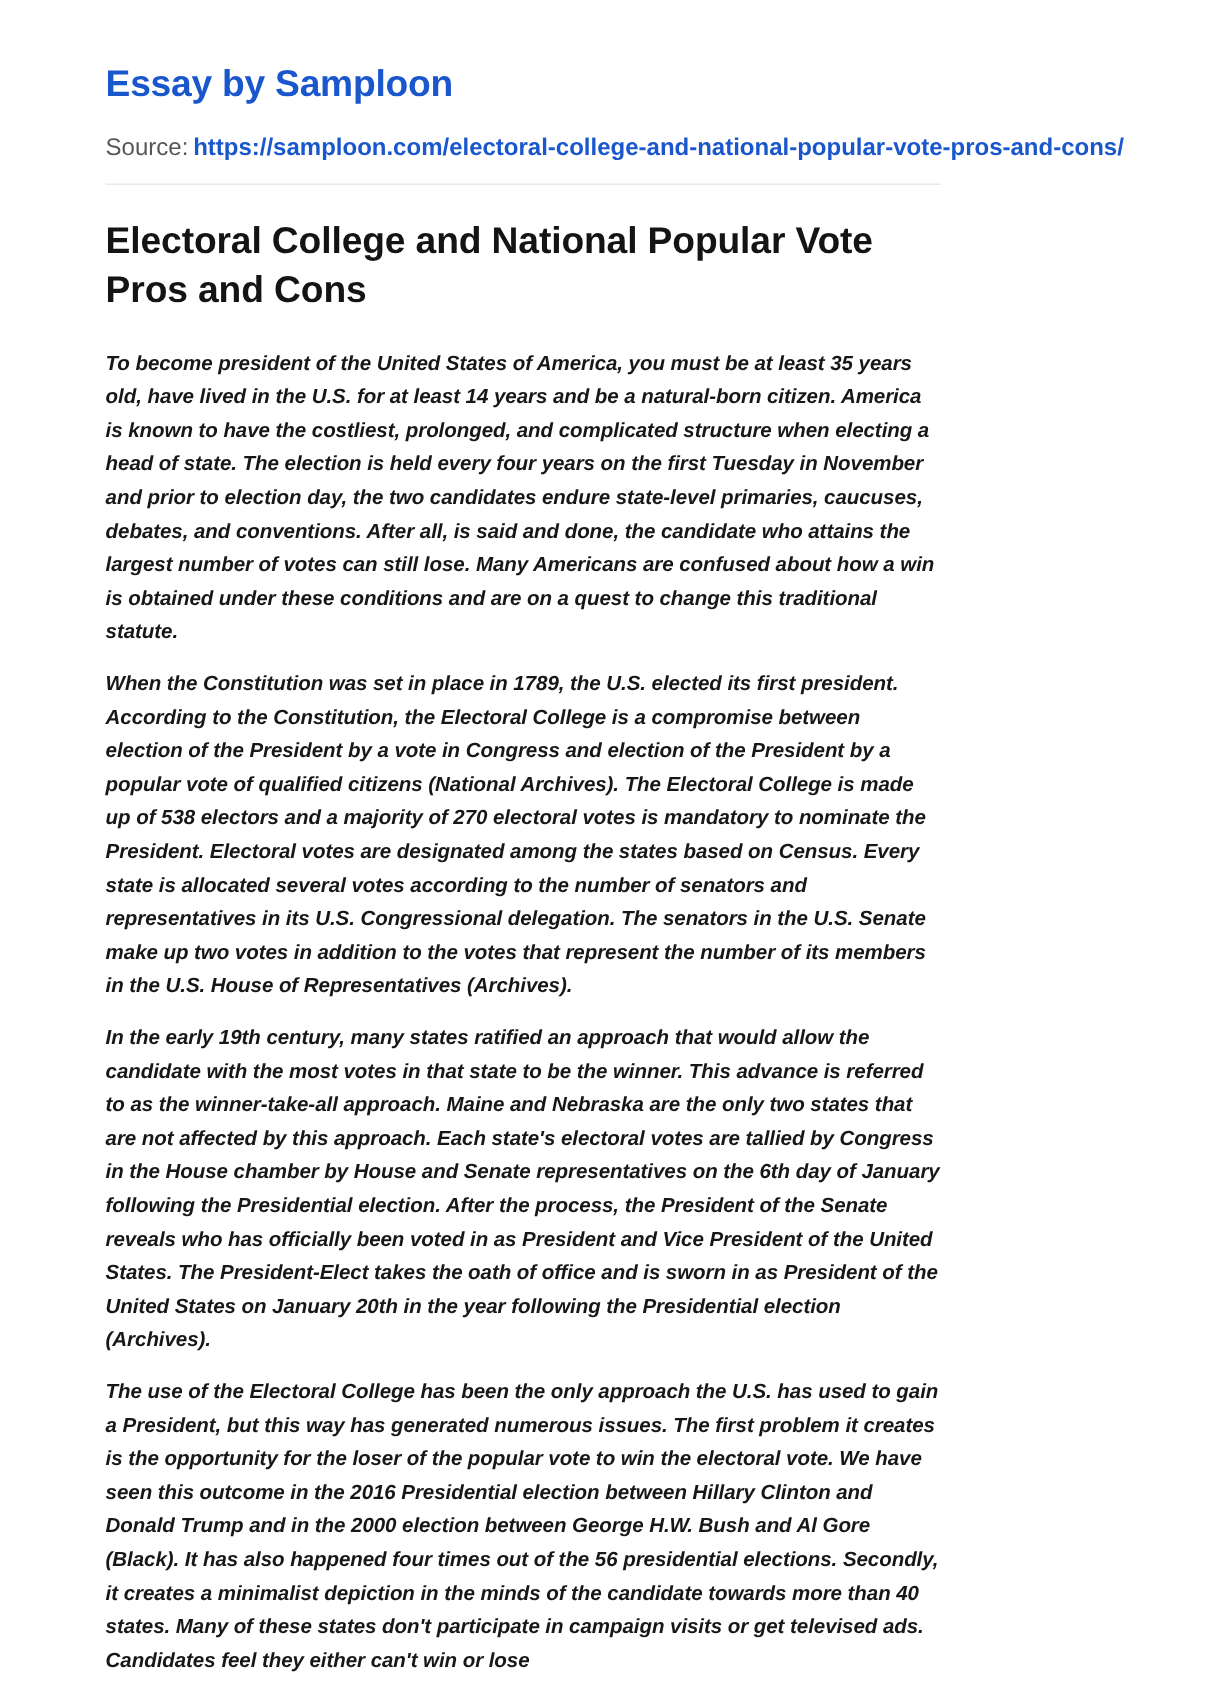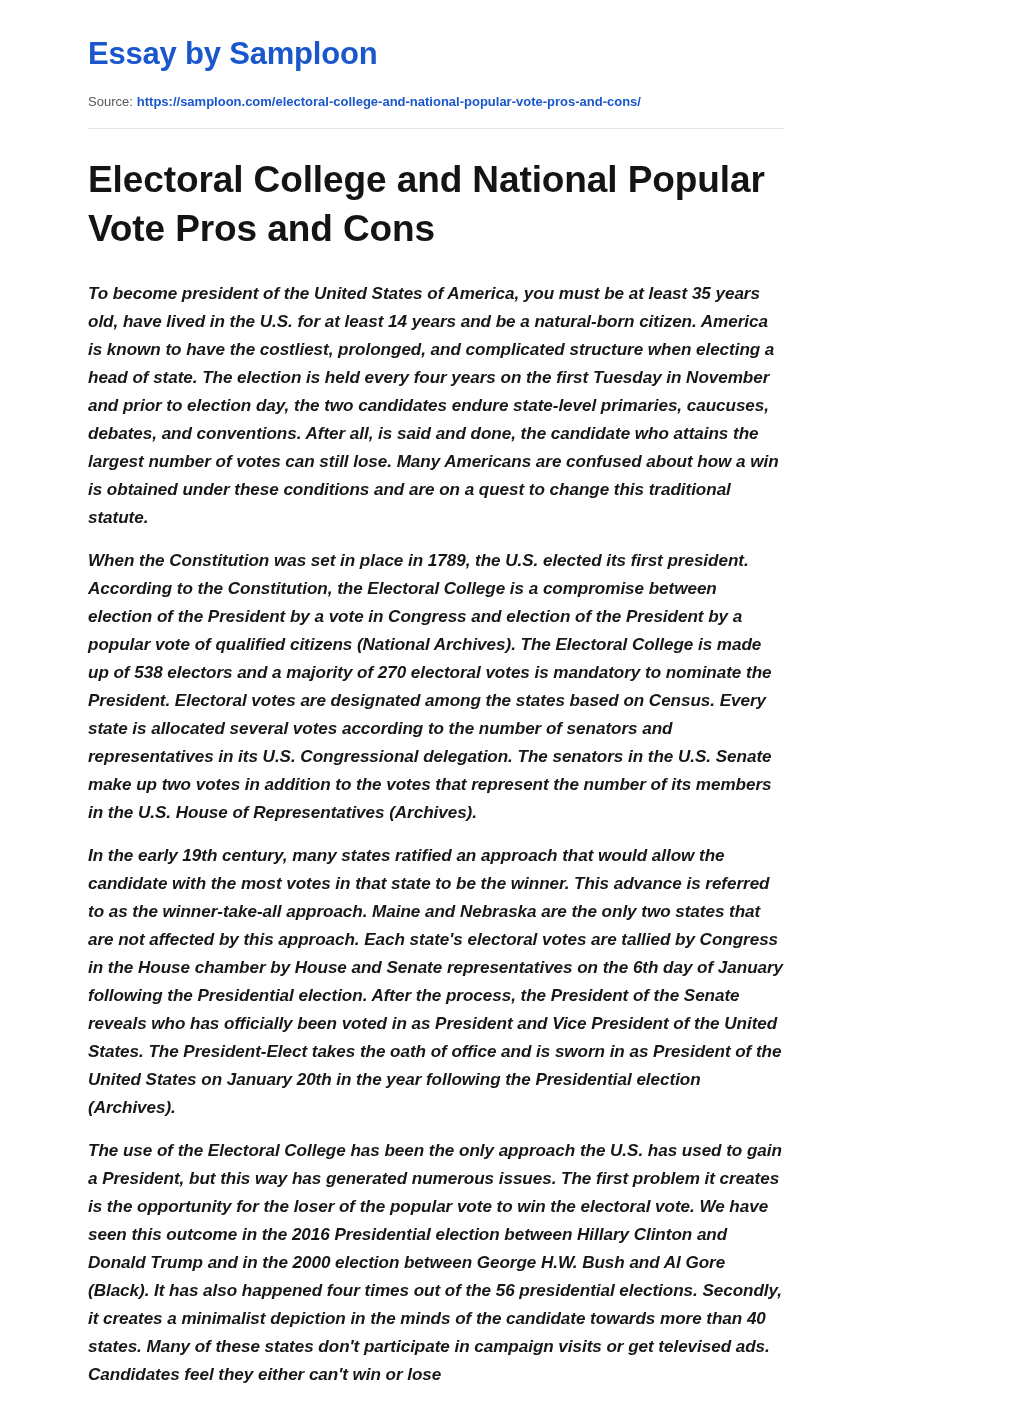--- a/index.html
+++ b/index.html
@@ -13,41 +13,41 @@
     height: 1414px;
     overflow: hidden;
     font-family: "Liberation Sans", sans-serif;
     -webkit-font-smoothing: antialiased;
   }
 
   .page {
     width: 872px;
     height: 1414px;
     box-sizing: border-box;
-    padding: 0 88px;
+    padding: 16px 88px;
     position: relative;
     background: #ffffff;
   }
 
   
   .site-header {
     padding-top: 36px;
   }
   .brand {
     font-size: 31px;
     font-weight: bold;
     color: #1a56cc;
     letter-spacing: -0.2px;
     line-height: 1.15;
     margin: 0;
   }
 
   .source-line {
     margin-top: 22px;
-    font-size: 13px;
+    font-size: 20px;
     line-height: 1.3;
     white-space: nowrap;
   }
   .source-label {
     color: #58585a;
     font-weight: normal;
   }
   .source-url {
     color: #1a56cc;
     font-weight: bold;
@@ -58,21 +58,21 @@
   .divider {
     margin-top: 17px;
     border: 0;
     border-top: 1px solid #e4e4e6;
     height: 0;
   }
 
   
   .article-title {
     margin: 26px 0 0 0;
-    font-size: 37px;
+    font-size: 31px;
     font-weight: bold;
     color: #141414;
     line-height: 1.34;
     letter-spacing: -0.1px;
     max-width: 800px;
   }
 
   .article-body {
     margin-top: 26px;
   }

